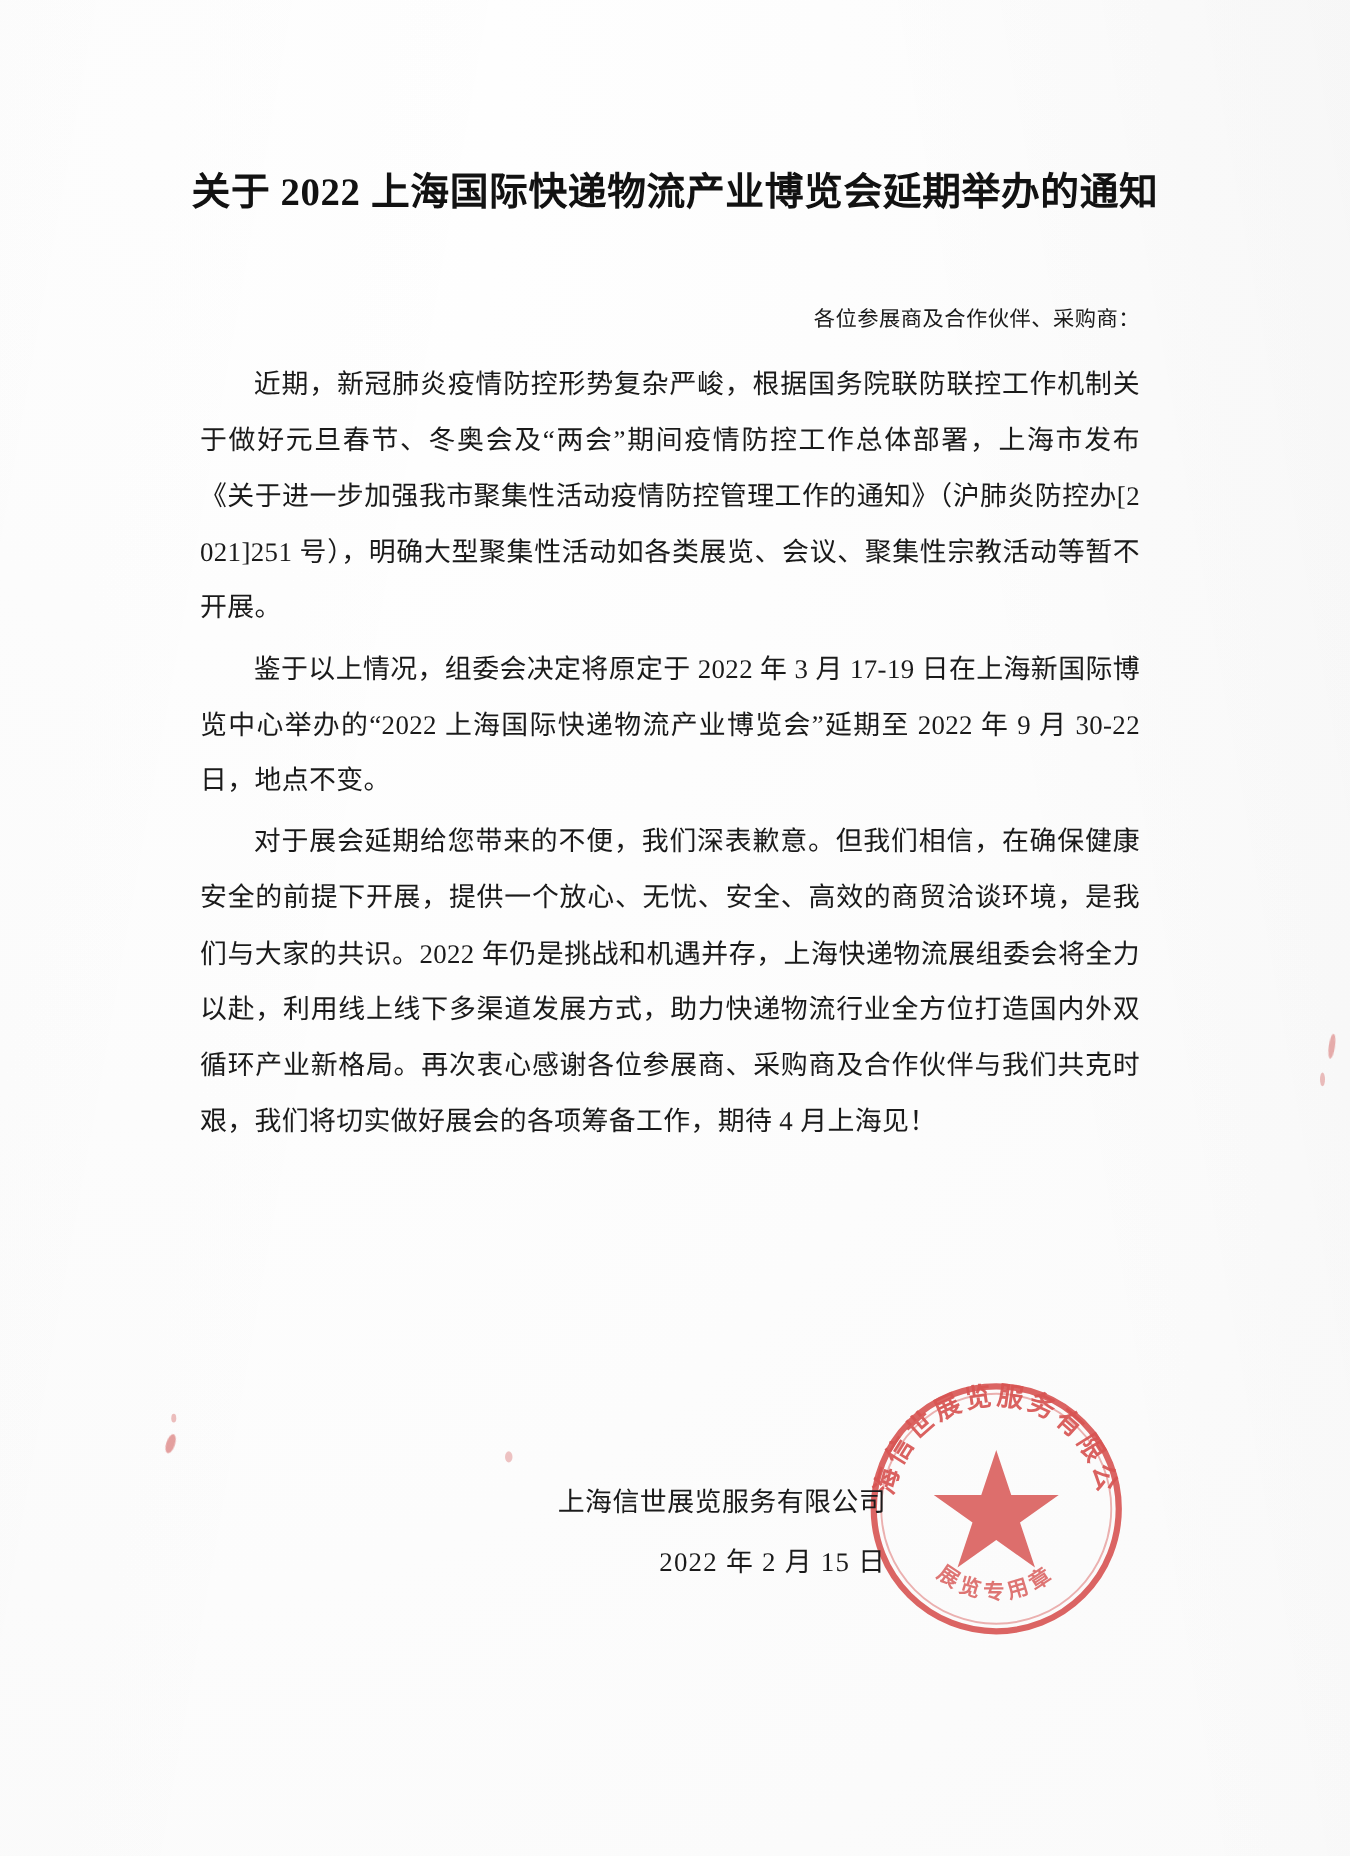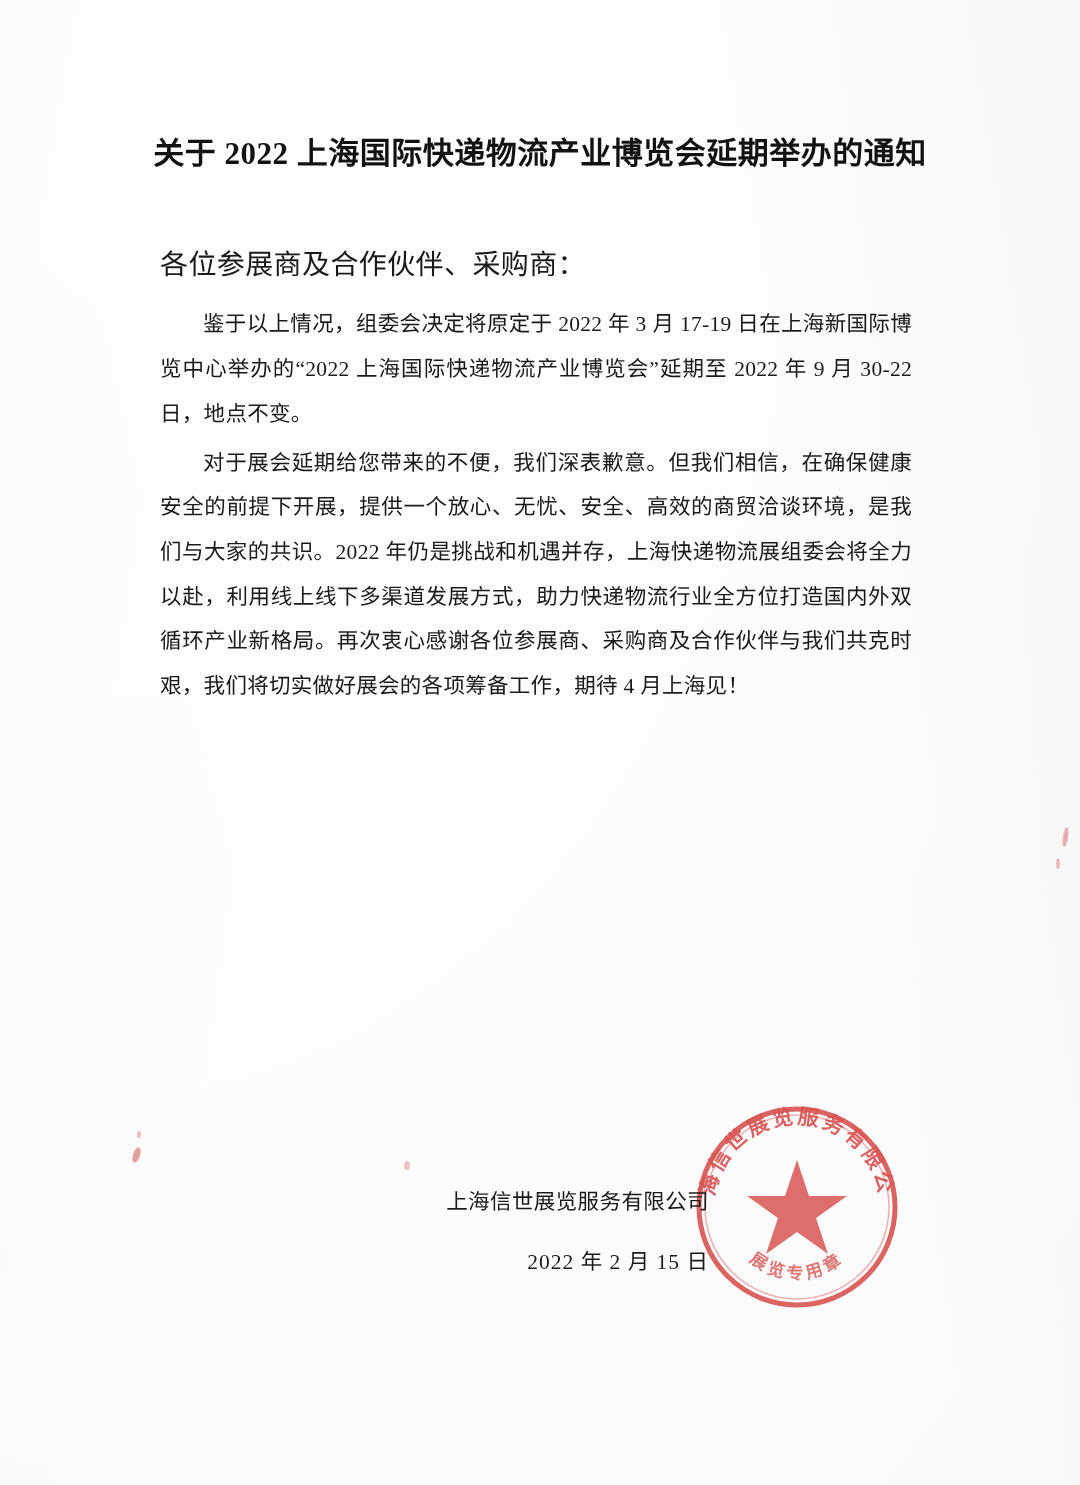--- a/index.html
+++ b/index.html
@@ -54,24 +54,25 @@
   }
 
   .body-block {
     position: absolute;
     left: 160px;
     top: 243px;
     width: 752px;
   }
 
   .salutation {
-    font-size: 28px;
+    font-size: 17px;
     line-height: 1.55;
     margin: 0 0 16px 0;
     letter-spacing: 0.4px;
+    text-align: right;
   }
 
   p.para {
     font-size: 21.5px;
     line-height: 2.08;
     margin: 0 0 4px 0;
     text-indent: 2em;
     text-align: justify;
     letter-spacing: 0.3px;
     word-break: break-all;
@@ -88,21 +89,21 @@
     font-size: 21.5px;
     line-height: 1.6;
     letter-spacing: 0.4px;
     position: relative;
     z-index: 3;
   }
   .sign-date {
     font-size: 21.5px;
     line-height: 1.6;
     letter-spacing: 1px;
-    margin-top: 26px;
+    margin-top: 14px;
     position: relative;
     z-index: 3;
   }
 
   
   .seal {
     position: absolute;
     left: 688px;
     top: 1098px;
     width: 218px;
@@ -132,20 +133,21 @@
 
 <div class="paper"></div>
 
 <div class="doc">
 
   <div class="title">关于 2022 上海国际快递物流产业博览会延期举办的通知</div>
 
   <div class="body-block">
     <div class="salutation">各位参展商及合作伙伴、采购商：</div>
 
+    <p class="para">近期，新冠肺炎疫情防控形势复杂严峻，根据国务院联防联控工作机制关于做好元旦春节、冬奥会及“两会”期间疫情防控工作总体部署，上海市发布《关于进一步加强我市聚集性活动疫情防控管理工作的通知》（沪肺炎防控办[2021]251 号），明确大型聚集性活动如各类展览、会议、聚集性宗教活动等暂不开展。</p>
 
     <p class="para">鉴于以上情况，组委会决定将原定于 2022 年 3 月 17-19 日在上海新国际博览中心举办的“2022 上海国际快递物流产业博览会”延期至 2022 年 9 月 30-22 日，地点不变。</p>
 
     <p class="para">对于展会延期给您带来的不便，我们深表歉意。但我们相信，在确保健康安全的前提下开展，提供一个放心、无忧、安全、高效的商贸洽谈环境，是我们与大家的共识。2022 年仍是挑战和机遇并存，上海快递物流展组委会将全力以赴，利用线上线下多渠道发展方式，助力快递物流行业全方位打造国内外双循环产业新格局。再次衷心感谢各位参展商、采购商及合作伙伴与我们共克时艰，我们将切实做好展会的各项筹备工作，期待 4 月上海见！</p>
   </div>
 
   <div class="seal">
     <svg width="218" height="218" viewBox="0 0 218 218" xmlns="http://www.w3.org/2000/svg">
       <g fill="none" stroke="#d0302e" stroke-width="5" opacity="0.9">
         <circle cx="109" cy="109" r="98"></circle>

